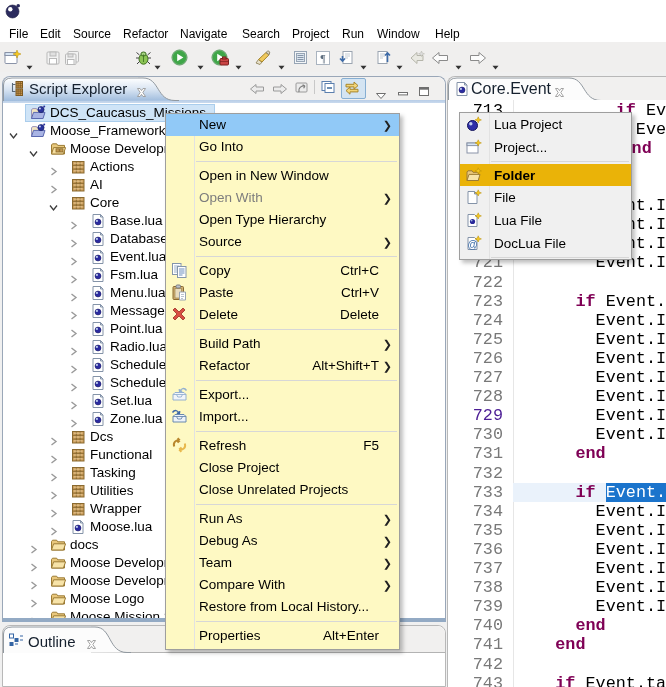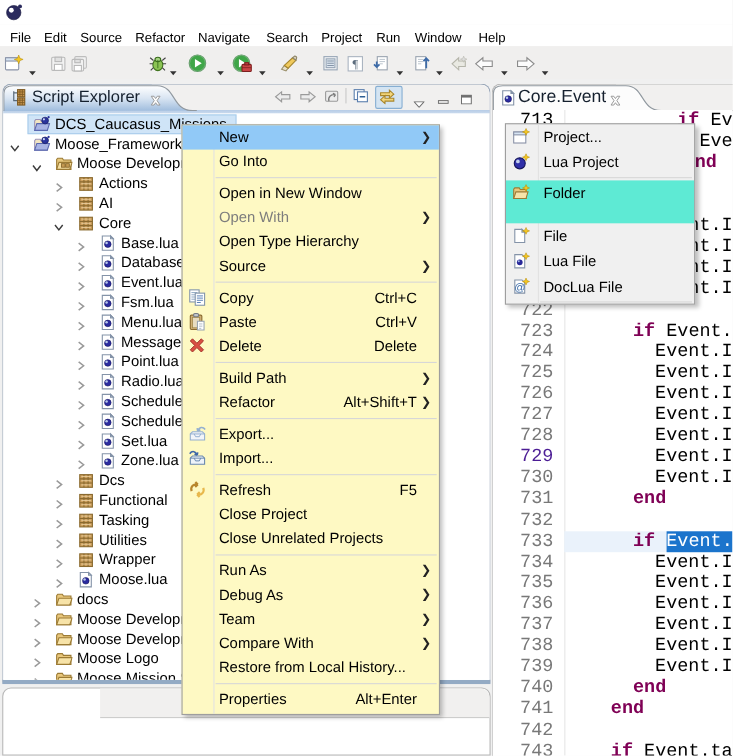--- a/index.html
+++ b/index.html
@@ -516,20 +516,36 @@
         </svg></div>
 <div style="position:absolute;left:47px;top:1px;"><svg width="16" height="16" viewBox="0 0 16 16" style="">
           <path d="M1.5 13 L1.5 4.5 L2.5 3.2 h4.2 l1 1.6 h6.8 V13 Z" fill="#e9c77c" stroke="#9c7b34"></path>
           <path d="M1.5 13 L3.6 6.8 h12 L13.4 13 Z" fill="#f7e3a8" stroke="#9c7b34"></path>
         </svg></div>
 <div class="tl" style="left:67px;">Moose Mission Setups</div>
 </div>
 </div>
 <div class="abs" style="left:2px;top:625px;width:444px;height:62px;background:#fff;border:1px solid #b8b8b8;border-radius:8px 8px 0 0;box-sizing:border-box;">
 <div class="abs" style="left:88px;top:0;right:0;height:26px;background:#f1f0ef;border-radius:0 8px 0 0;border-bottom:1px solid #b3b3b3;"></div>
+<div class="abs" style="left:0;top:0;width:128px;height:27px;">
+      <svg width="128" height="27" viewBox="0 0 128 27" style="position:absolute;left:0;top:0;">
+        <path d="M0.5,27 L0.5,8 Q0.5,1 9,1 L92,1 C109,1 105,26.5 124,26.5 L128,26.5 L0.5,27 Z" fill="#fcfcfc"></path>
+        <path d="M0.5,27 L0.5,8 Q0.5,1 9,1 L92,1 C109,1 105,26.5 124,26.5 L128,26.5" fill="none" stroke="#90989f" stroke-width="1"></path>
+      </svg>
+      <div style="position:absolute;left:5px;top:6px;"><svg width="16" height="16" viewBox="0 0 16 16" style="">
+          <rect x="1.5" y="2" width="4" height="4" fill="#fff" stroke="#3465a4"></rect>
+          <rect x="6.5" y="6" width="4" height="4" fill="#3465a4"></rect>
+          <rect x="1.5" y="10" width="4" height="4" fill="#3465a4"></rect>
+          <path d="M12 4 h3 M12 8 h3 M7 12 h3" stroke="#3465a4" stroke-width="1.2"></path>
+        </svg></div>
+      <div class="abs" style="left:25px;top:7px;font-size:15px;color:#15202e;">Outline</div>
+      <div style="position:absolute;left:83px;top:10px;"><svg width="11" height="11" viewBox="0 0 11 11" style="">
+          <path d="M1.5 1.5 L4 1.5 L5.5 3.6 L7 1.5 L9.5 1.5 L6.8 5.5 L9.5 9.5 L7 9.5 L5.5 7.4 L4 9.5 L1.5 9.5 L4.2 5.5 Z" fill="#fdfdfd" stroke="#9a9a9a" stroke-width="0.9"></path>
+        </svg></div>
+    </div>
 </div>
 <div class="abs" style="left:447px;top:76px;width:219px;height:611px;background:#fff;border-left:1px solid #b8b8b8;border-top:1px solid #b8b8b8;border-radius:8px 0 0 0;">
 <div class="abs" style="left:112px;top:0;right:0;height:23px;background:#f1f0ef;border-bottom:1px solid #b3b3b3;"></div>
 <div class="abs" style="left:0;top:0;width:157px;height:24px;">
       <svg width="157" height="24" viewBox="0 0 157 24" style="position:absolute;left:0;top:0;">
         <path d="M0.5,24 L0.5,8 Q0.5,1 9,1 L121,1 C138,1 134,23.5 153,23.5 L157,23.5 L0.5,24 Z" fill="#fcfcfc"></path>
         <path d="M0.5,24 L0.5,8 Q0.5,1 9,1 L121,1 C138,1 134,23.5 153,23.5 L157,23.5" fill="none" stroke="#90989f" stroke-width="1"></path>
       </svg>
       <div style="position:absolute;left:6px;top:4px;"><svg width="16" height="16" viewBox="0 0 16 16" style="">
           <path d="M3 1.5 h7.5 L13 4 V14.5 H3 Z" fill="#fff" stroke="#8493a8"></path>
@@ -741,38 +757,38 @@
     </div>
 <div class="mi">
       <div class="txt" style="">Properties</div>
       <div class="sc">Alt+Enter</div>
     </div>
 </div>
 <div class="abs" style="left:459px;top:112px;width:173px;background:#f0f0f0;border:1px solid #9e9e9e;box-shadow:3px 3px 4px rgba(0,0,0,0.25);z-index:60;box-sizing:border-box;">
 <div class="abs" style="left:29px;top:0;bottom:0;width:1px;background:#e2e2e2;"></div>
 <div style="position:relative;height:23px;line-height:23px;font-size:13.5px;">
       <div class="abs" style="left:6px;top:3px;"><svg width="16" height="16" viewBox="0 0 16 16" style="">
+          <circle cx="6.5" cy="9.5" r="5" fill="#2f2fa8" stroke="#15155c"></circle>
+          <circle cx="4.8" cy="7.8" r="1.7" fill="#c2cfee"></circle>
+          <path d="M12.2 0.8 L13.1 3 L15.4 3.9 L13.1 4.8 L12.2 7 L11.3 4.8 L9 3.9 L11.3 3 Z" fill="#f5c722" stroke="#b98e00" stroke-width="0.5"></path>
+        </svg></div>
+      <div class="abs" style="left:34px;top:0;">Lua Project</div>
+    </div>
+<div style="position:relative;height:23px;line-height:23px;font-size:13.5px;">
+      <div class="abs" style="left:6px;top:3px;"><svg width="16" height="16" viewBox="0 0 16 16" style="">
           <rect x="1" y="4" width="11" height="10" fill="#fff" stroke="#8a93a8"></rect>
           <rect x="1" y="4" width="11" height="2.6" fill="#d6e4f3" stroke="#8a93a8"></rect>
           <path d="M12.2 0.8 L13.1 3 L15.4 3.9 L13.1 4.8 L12.2 7 L11.3 4.8 L9 3.9 L11.3 3 Z" fill="#f5c722" stroke="#b98e00" stroke-width="0.5"></path>
         </svg></div>
       <div class="abs" style="left:34px;top:0;">Project...</div>
     </div>
-<div style="position:relative;height:23px;line-height:23px;font-size:13.5px;">
-      <div class="abs" style="left:6px;top:3px;"><svg width="16" height="16" viewBox="0 0 16 16" style="">
-          <circle cx="6.5" cy="9.5" r="5" fill="#2f2fa8" stroke="#15155c"></circle>
-          <circle cx="4.8" cy="7.8" r="1.7" fill="#c2cfee"></circle>
-          <path d="M12.2 0.8 L13.1 3 L15.4 3.9 L13.1 4.8 L12.2 7 L11.3 4.8 L9 3.9 L11.3 3 Z" fill="#f5c722" stroke="#b98e00" stroke-width="0.5"></path>
-        </svg></div>
-      <div class="abs" style="left:34px;top:0;">Lua Project</div>
-    </div>
 <div style="height:4.5px;position:relative;">
       <div style="position:absolute;left:31px;right:2px;top:2px;border-top:1px solid #d7d7d7;"></div>
     </div>
-<div style="position:relative;height:39px;line-height:23px;font-size:13.5px;background:#5eead4;">
+<div style="position:relative;height:22px;line-height:23px;font-size:13.5px;background:#eab308;font-weight:bold;">
       <div class="abs" style="left:6px;top:3px;"><svg width="16" height="16" viewBox="0 0 16 16" style="">
           <path d="M1 13.5 L1 5 L2 3.8 h4 l1 1.5 h5.5 V13.5 Z" fill="#e9c77c" stroke="#9c7b34"></path>
           <path d="M1 13.5 L3 7.4 h11 L12.2 13.5 Z" fill="#f7e3a8" stroke="#9c7b34"></path>
           <path d="M12.2 0.8 L13.1 3 L15.4 3.9 L13.1 4.8 L12.2 7 L11.3 4.8 L9 3.9 L11.3 3 Z" fill="#f5c722" stroke="#b98e00" stroke-width="0.5"></path>
         </svg></div>
       <div class="abs" style="left:34px;top:0;">Folder</div>
     </div>
 <div style="position:relative;height:23px;line-height:23px;font-size:13.5px;">
       <div class="abs" style="left:6px;top:3px;"><svg width="16" height="16" viewBox="0 0 16 16" style="">
           <path d="M2 2.5 h6.5 L11 5 V14.5 H2 Z" fill="#fff" stroke="#8493a8"></path>

